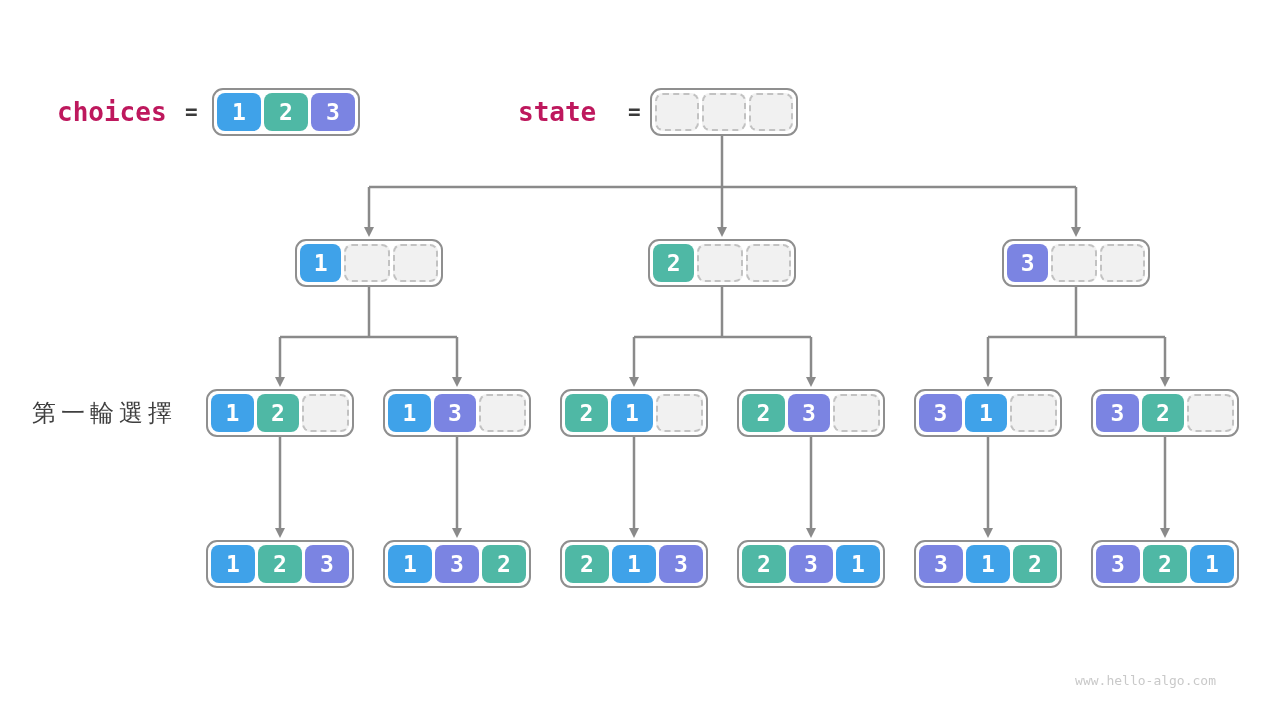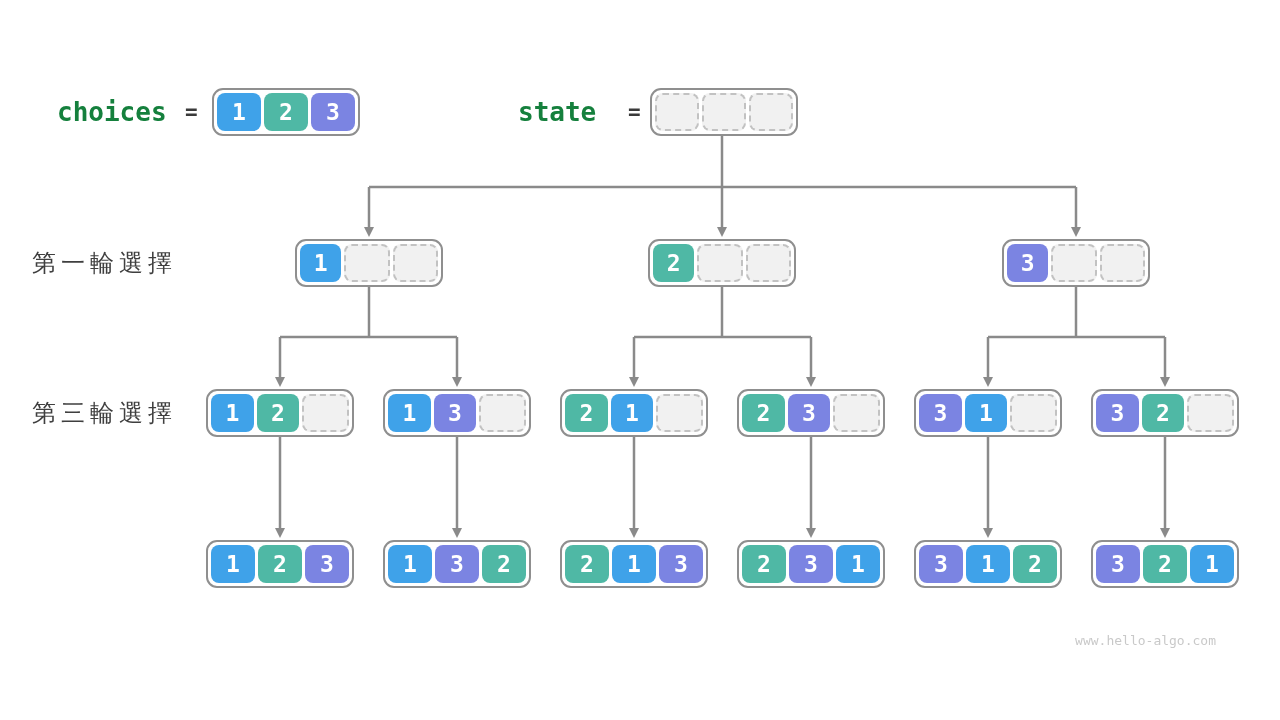--- a/index.html
+++ b/index.html
@@ -8,21 +8,21 @@
   #canvas { position:relative; width:1280px; height:720px; background:#ffffff; overflow:hidden; }
 
   
   #connector-layer { position:absolute; left:0; top:0; width:1280px; height:720px; }
   #connector-layer path { stroke:var(--line,#8a8a8a); stroke-width:2.5; fill:none; }
   #connector-layer marker path { fill:var(--line,#8a8a8a); stroke:none; }
 
   
   .var-label { position:absolute; height:46px; display:flex; align-items:center;
                font-family:"DejaVu Sans Mono", monospace; font-weight:700;
-               font-size:26px; color:#15803d; white-space:nowrap; }
+               font-size:26px; color:#be185d; white-space:nowrap; }
   .eq-sign  { position:absolute; height:46px; display:flex; align-items:center;
               font-family:"DejaVu Sans Mono", monospace; font-weight:700;
               font-size:21px; color:#3a3a3a; }
 
   
   .round-label { position:absolute; height:48px; display:flex; align-items:center;
                  font-size:24px; letter-spacing:5px; color:#3f3f3f; white-space:nowrap; }
 
   
   .array-node { position:absolute; width:148px; height:48px; background:#ffffff;
@@ -87,22 +87,21 @@
   </div>
 
   <div class="var-label" style="left:518px; top:89px;text-align:center;">state</div>
   <div class="eq-sign" style="left:628px; top:89px;">=</div>
   <div class="array-node" style="left:650px; top:88px;">
     <span class="cell empty"></span>
     <span class="cell empty"></span>
     <span class="cell empty"></span>
   </div>
 
-  <div class="round-label" style="left:32px; top:239px;">第一輪選擇</div>
-  <div class="round-label" style="left:32px; top:389px;">第三輪選擇</div>
+  <div class="round-label" style="left:32px; top:389px;">第一輪選擇</div>
 
   <div class="array-node" style="left:295px; top:239px;">
     <span class="cell" style="background: rgb(63, 162, 233);">1</span>
     <span class="cell empty"></span>
     <span class="cell empty"></span>
   </div>
   <div class="array-node" style="left:648px; top:239px;">
     <span class="cell" style="background: rgb(79, 184, 165);">2</span>
     <span class="cell empty"></span>
     <span class="cell empty"></span>
@@ -168,15 +167,15 @@
     <span class="cell" style="background: rgb(123, 132, 226);">3</span>
     <span class="cell" style="background: rgb(63, 162, 233);">1</span>
     <span class="cell" style="background: rgb(79, 184, 165);">2</span>
   </div>
   <div class="array-node" style="left:1091px; top:540px;">
     <span class="cell" style="background: rgb(123, 132, 226);">3</span>
     <span class="cell" style="background: rgb(79, 184, 165);">2</span>
     <span class="cell" style="background: rgb(63, 162, 233);">1</span>
   </div>
 
-  <div class="watermark" style="right:64px; top:633px;">www.hello-algo.com</div>
+  <div class="watermark" style="right:64px; top:673px;">www.hello-algo.com</div>
 
 </div>
 
 </body></html>

